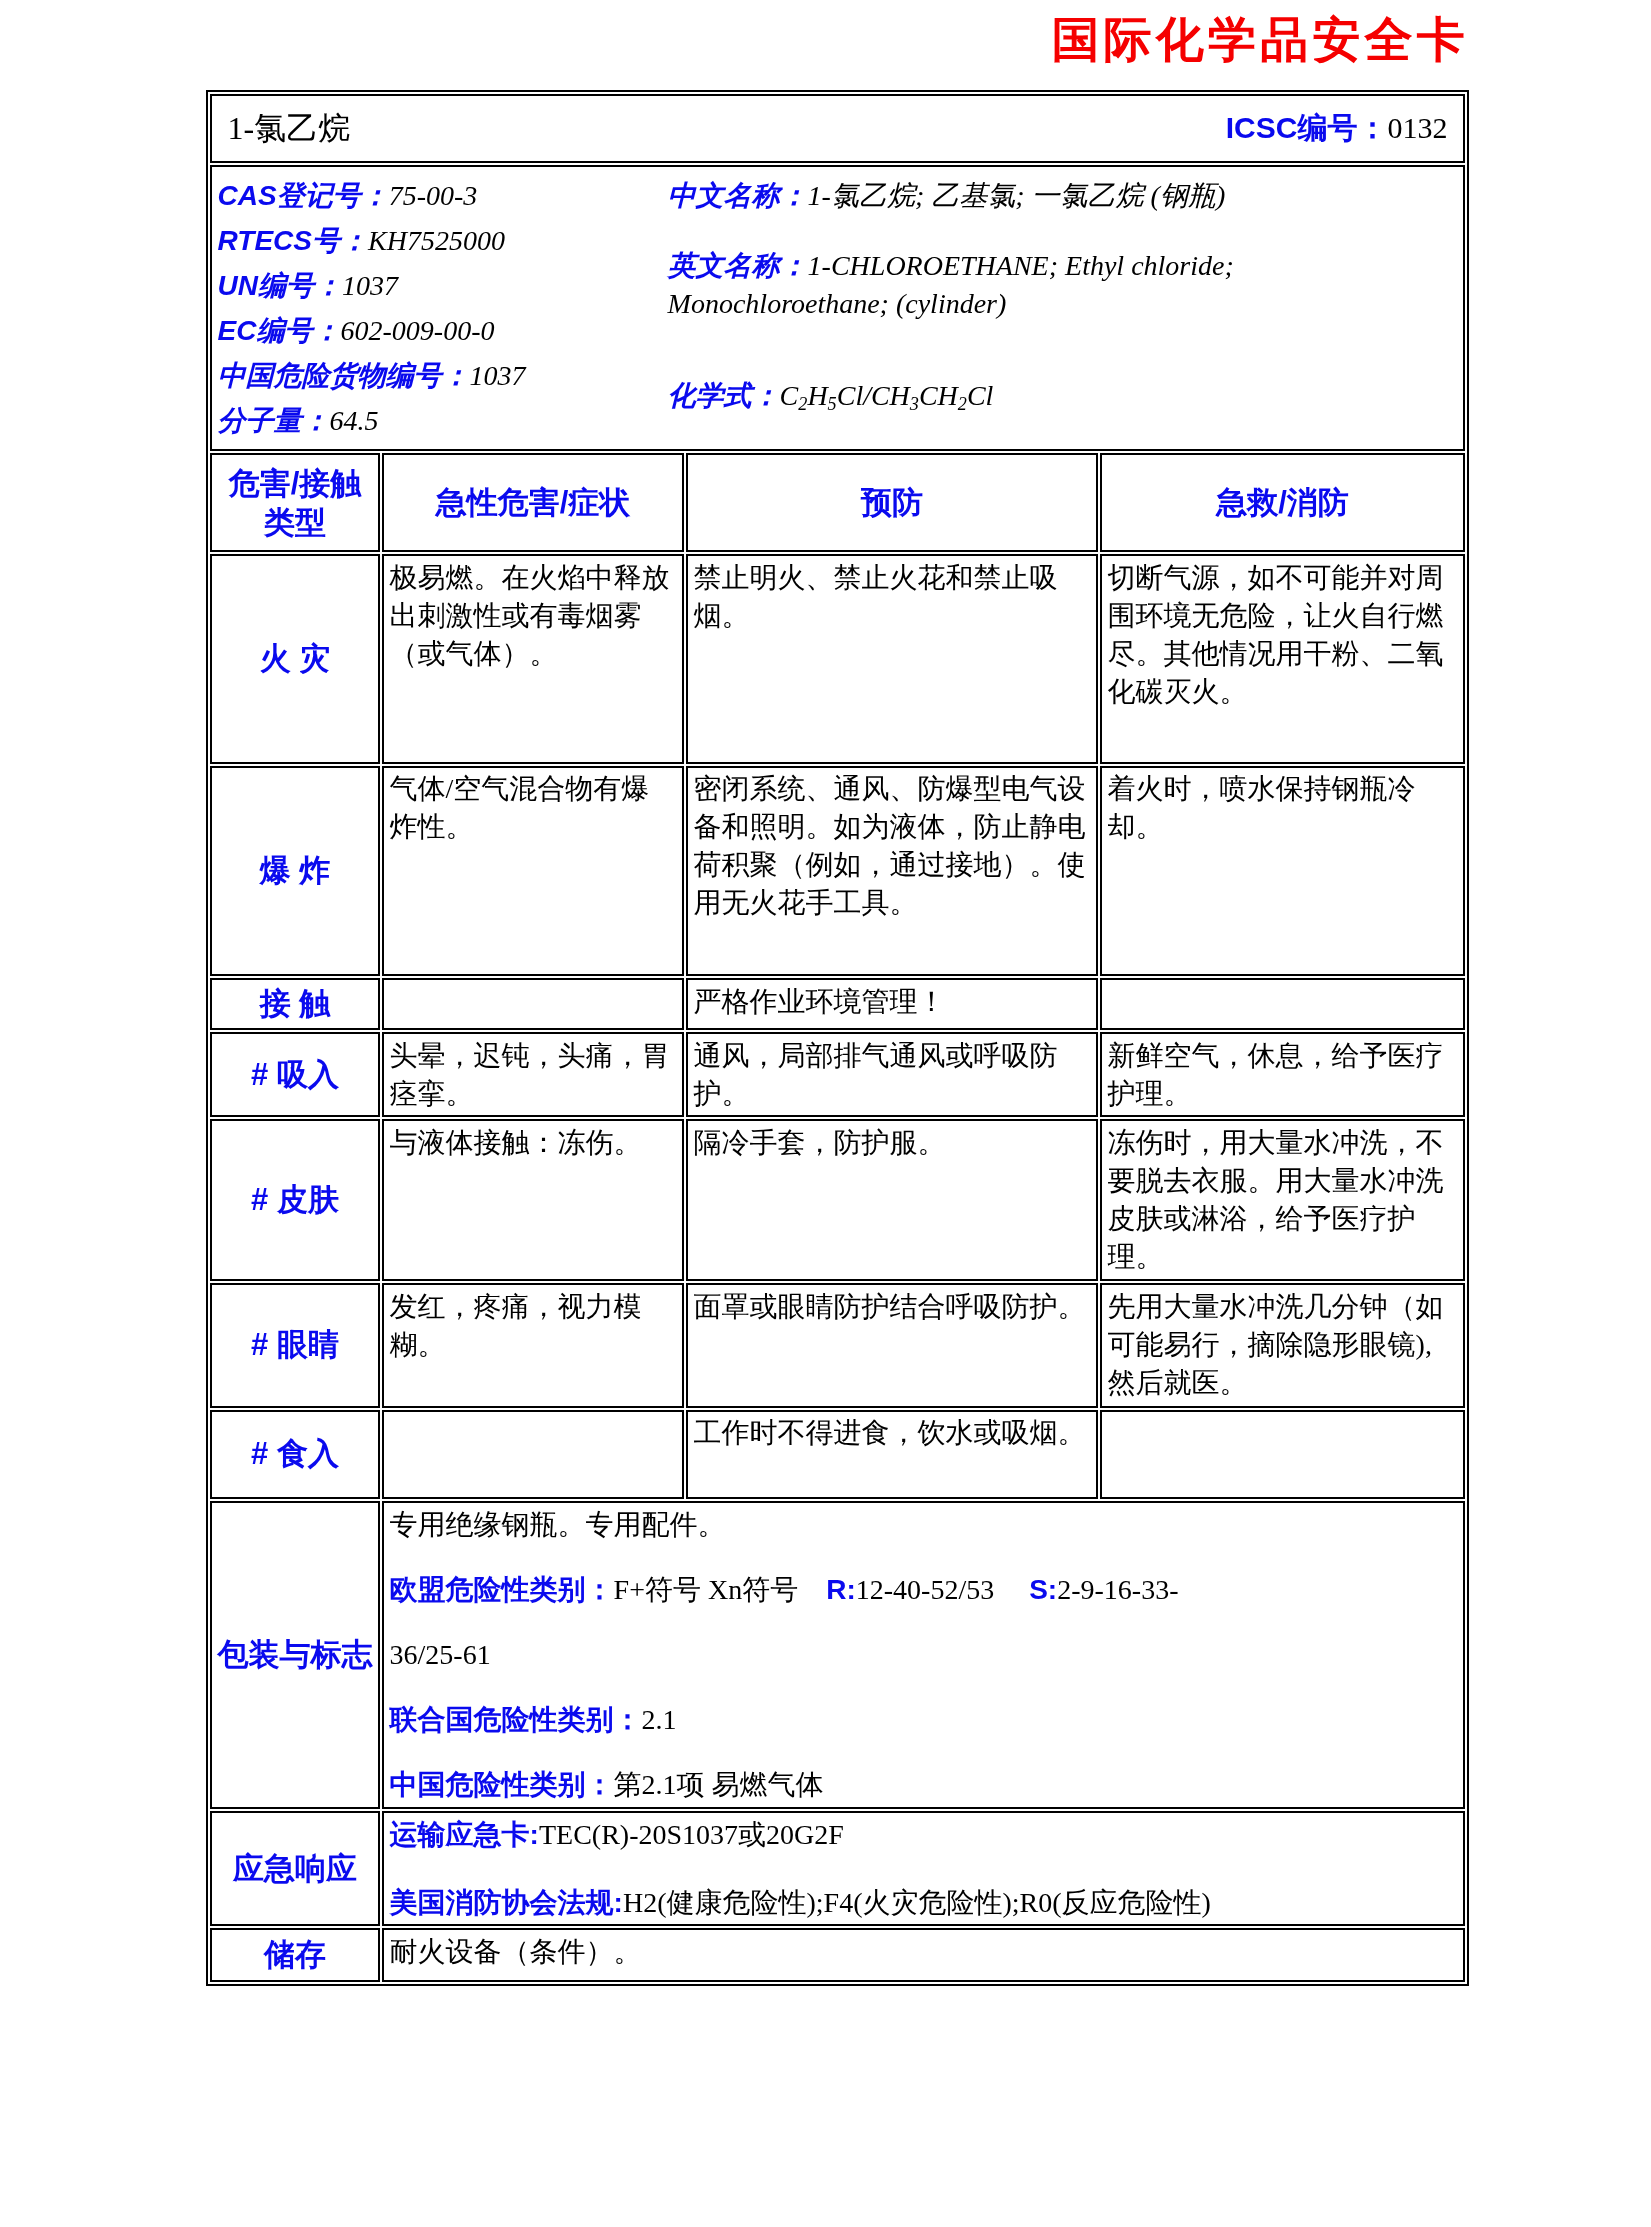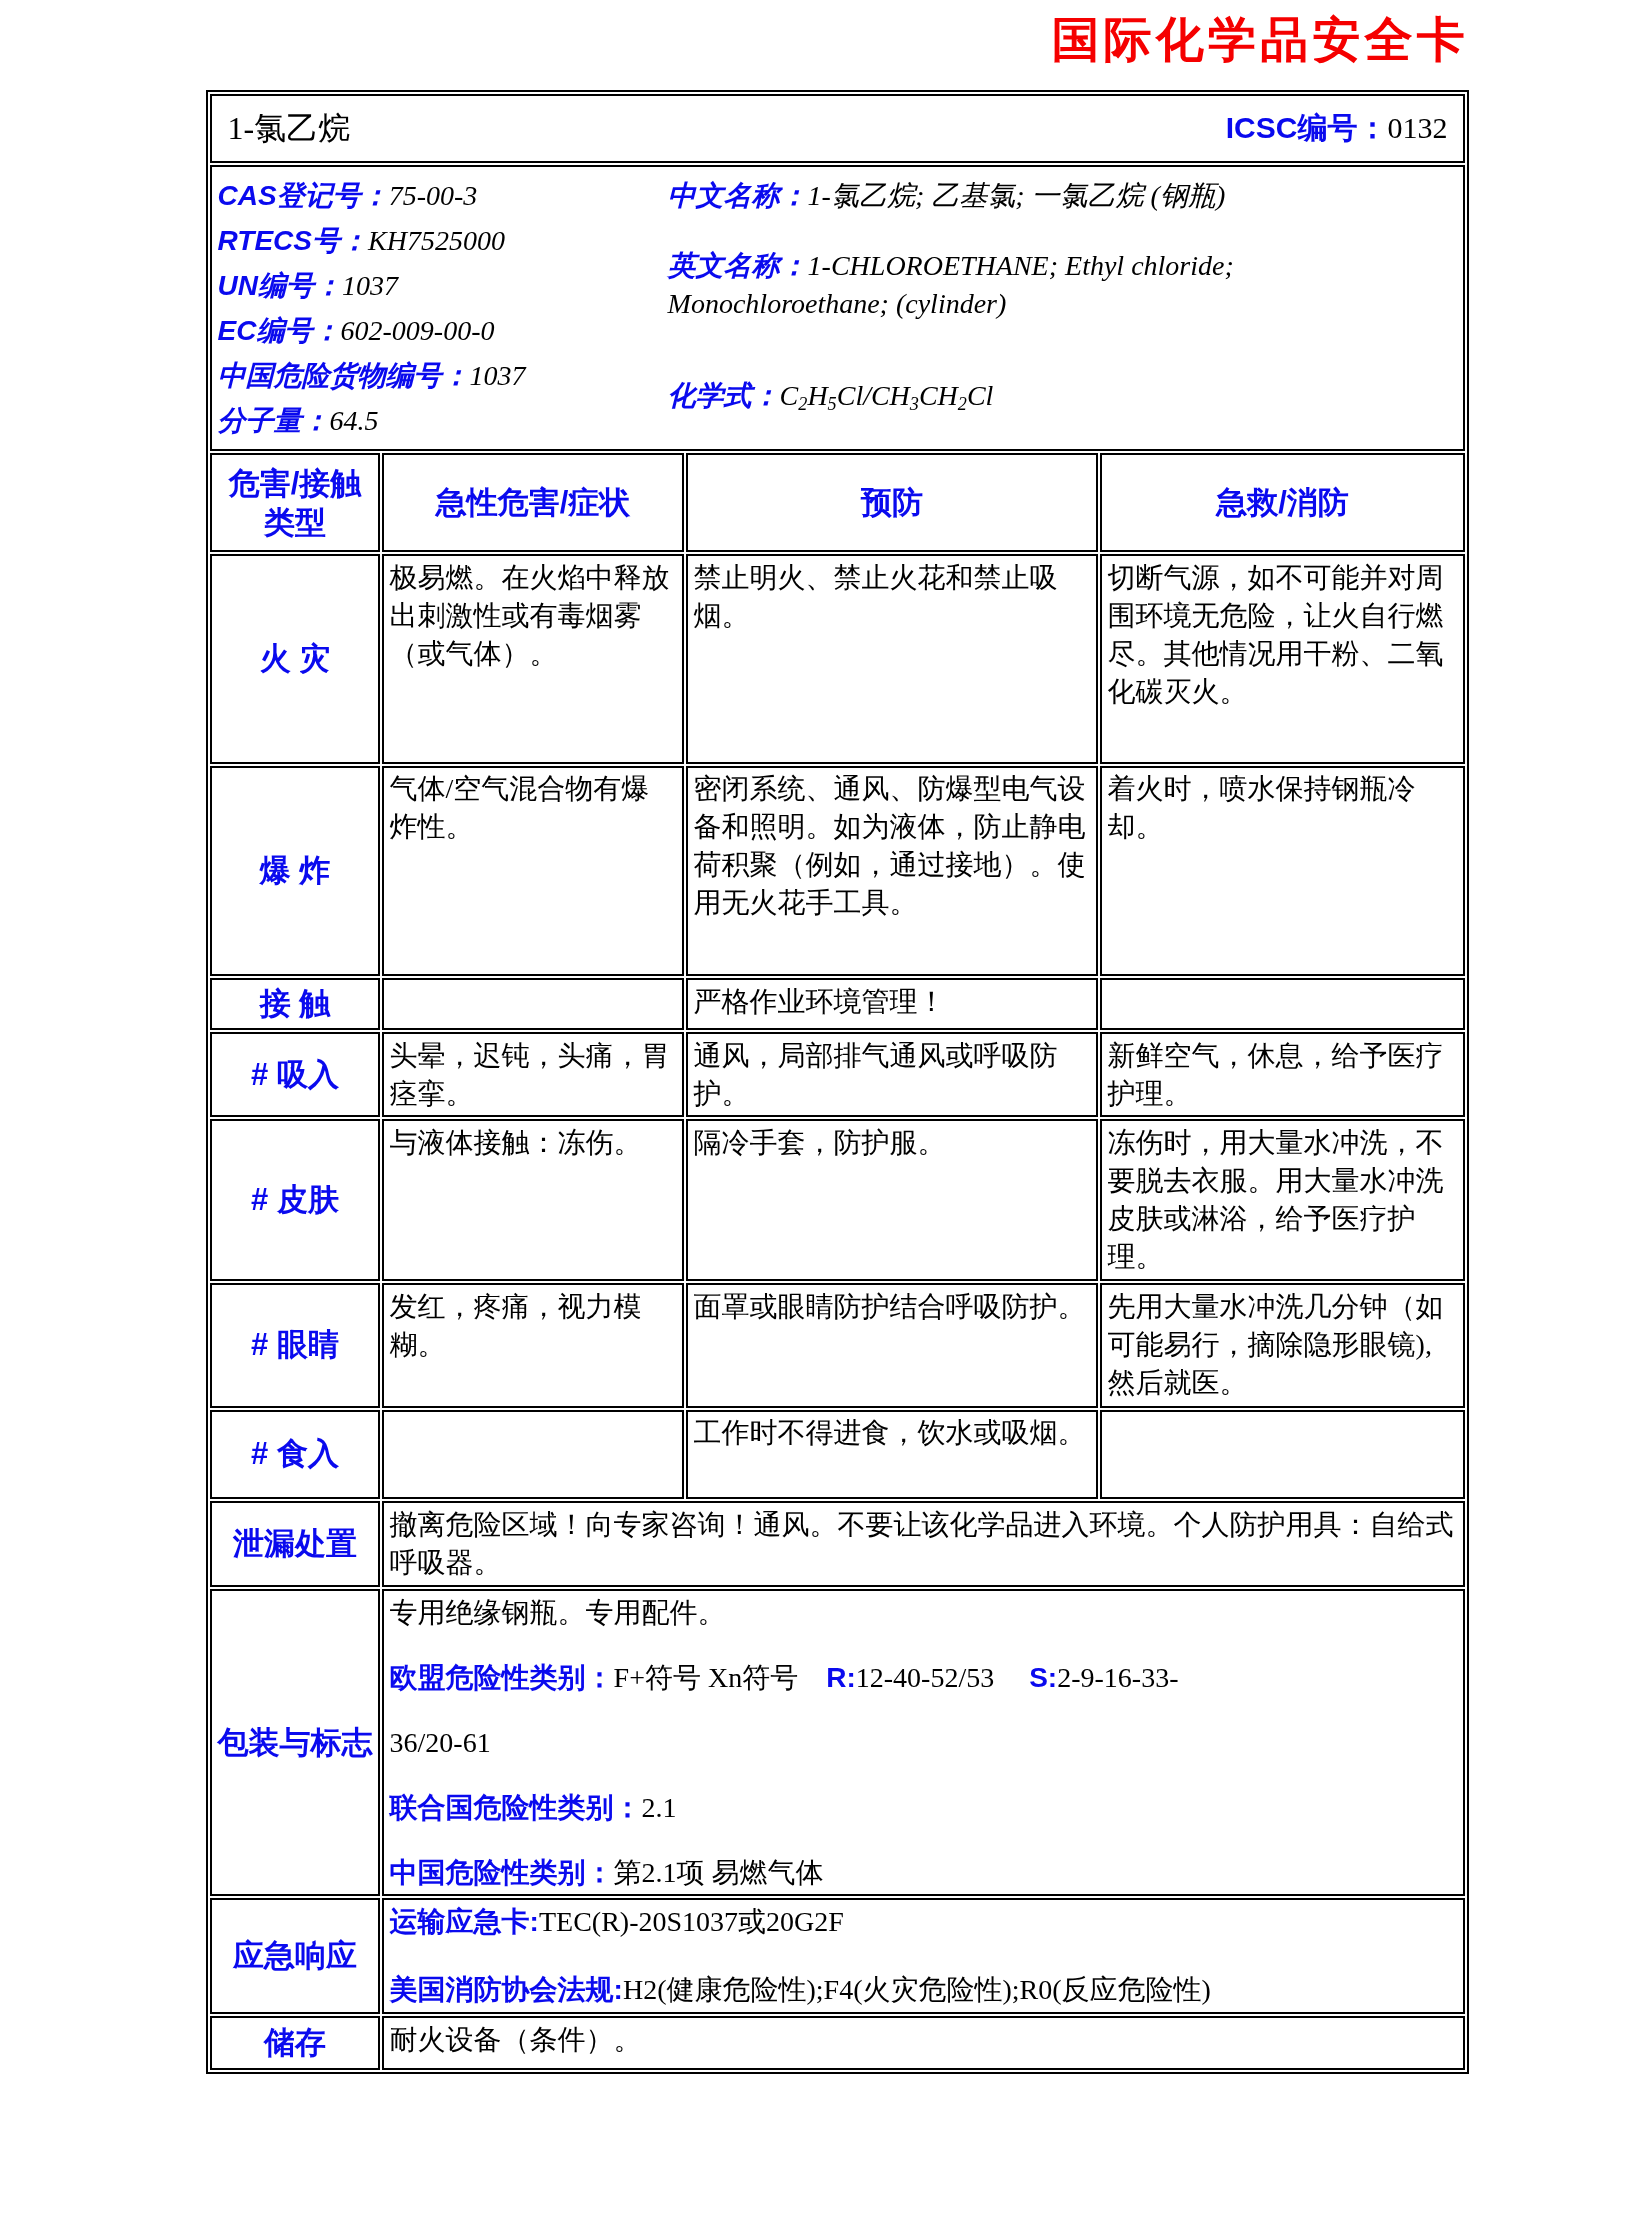--- a/index.html
+++ b/index.html
@@ -169,31 +169,27 @@
     <td>先用大量水冲洗几分钟（如可能易行，摘除隐形眼镜),然后就医。</td>
   </tr>
 
   <tr class="r-ingest">
     <td class="type-cell"># 食入</td>
     <td></td>
     <td>工作时不得进食，饮水或吸烟。</td>
     <td></td>
   </tr>
 
-  <tr class="r-spill">
-    <td class="type-cell">泄漏处置</td>
-    <td colspan="3">撤离危险区域！向专家咨询！通风。不要让该化学品进入环境。个人防护用具：自给式呼吸器。</td>
-  </tr>
 
   <tr class="r-pack">
     <td class="type-cell">包装与标志</td>
     <td colspan="3">
       <div class="pack-line"><span>专用绝缘钢瓶。专用配件。</span></div>
       <div class="pack-line"><span class="seg-label">欧盟危险性类别：</span><span>F+符号 Xn符号　</span><span class="seg-label">R:</span><span>12-40-52/53　 </span><span class="seg-label">S:</span><span>2-9-16-33-</span></div>
-      <div class="pack-line"><span>36/20-61</span></div>
+      <div class="pack-line"><span>36/25-61</span></div>
       <div class="pack-line"><span class="seg-label">联合国危险性类别：</span><span>2.1</span></div>
       <div class="pack-line"><span class="seg-label">中国危险性类别：</span><span>第2.1项 易燃气体</span></div>
     </td>
   </tr>
 
   <tr class="r-emerg">
     <td class="type-cell">应急响应</td>
     <td colspan="3">
       <div class="emerg-line"><span class="seg-label">运输应急卡:</span><span>TEC(R)-20S1037或20G2F</span></div>
       <div class="emerg-line"><span class="seg-label">美国消防协会法规:</span><span>H2(健康危险性);F4(火灾危险性);R0(反应危险性)</span></div>

